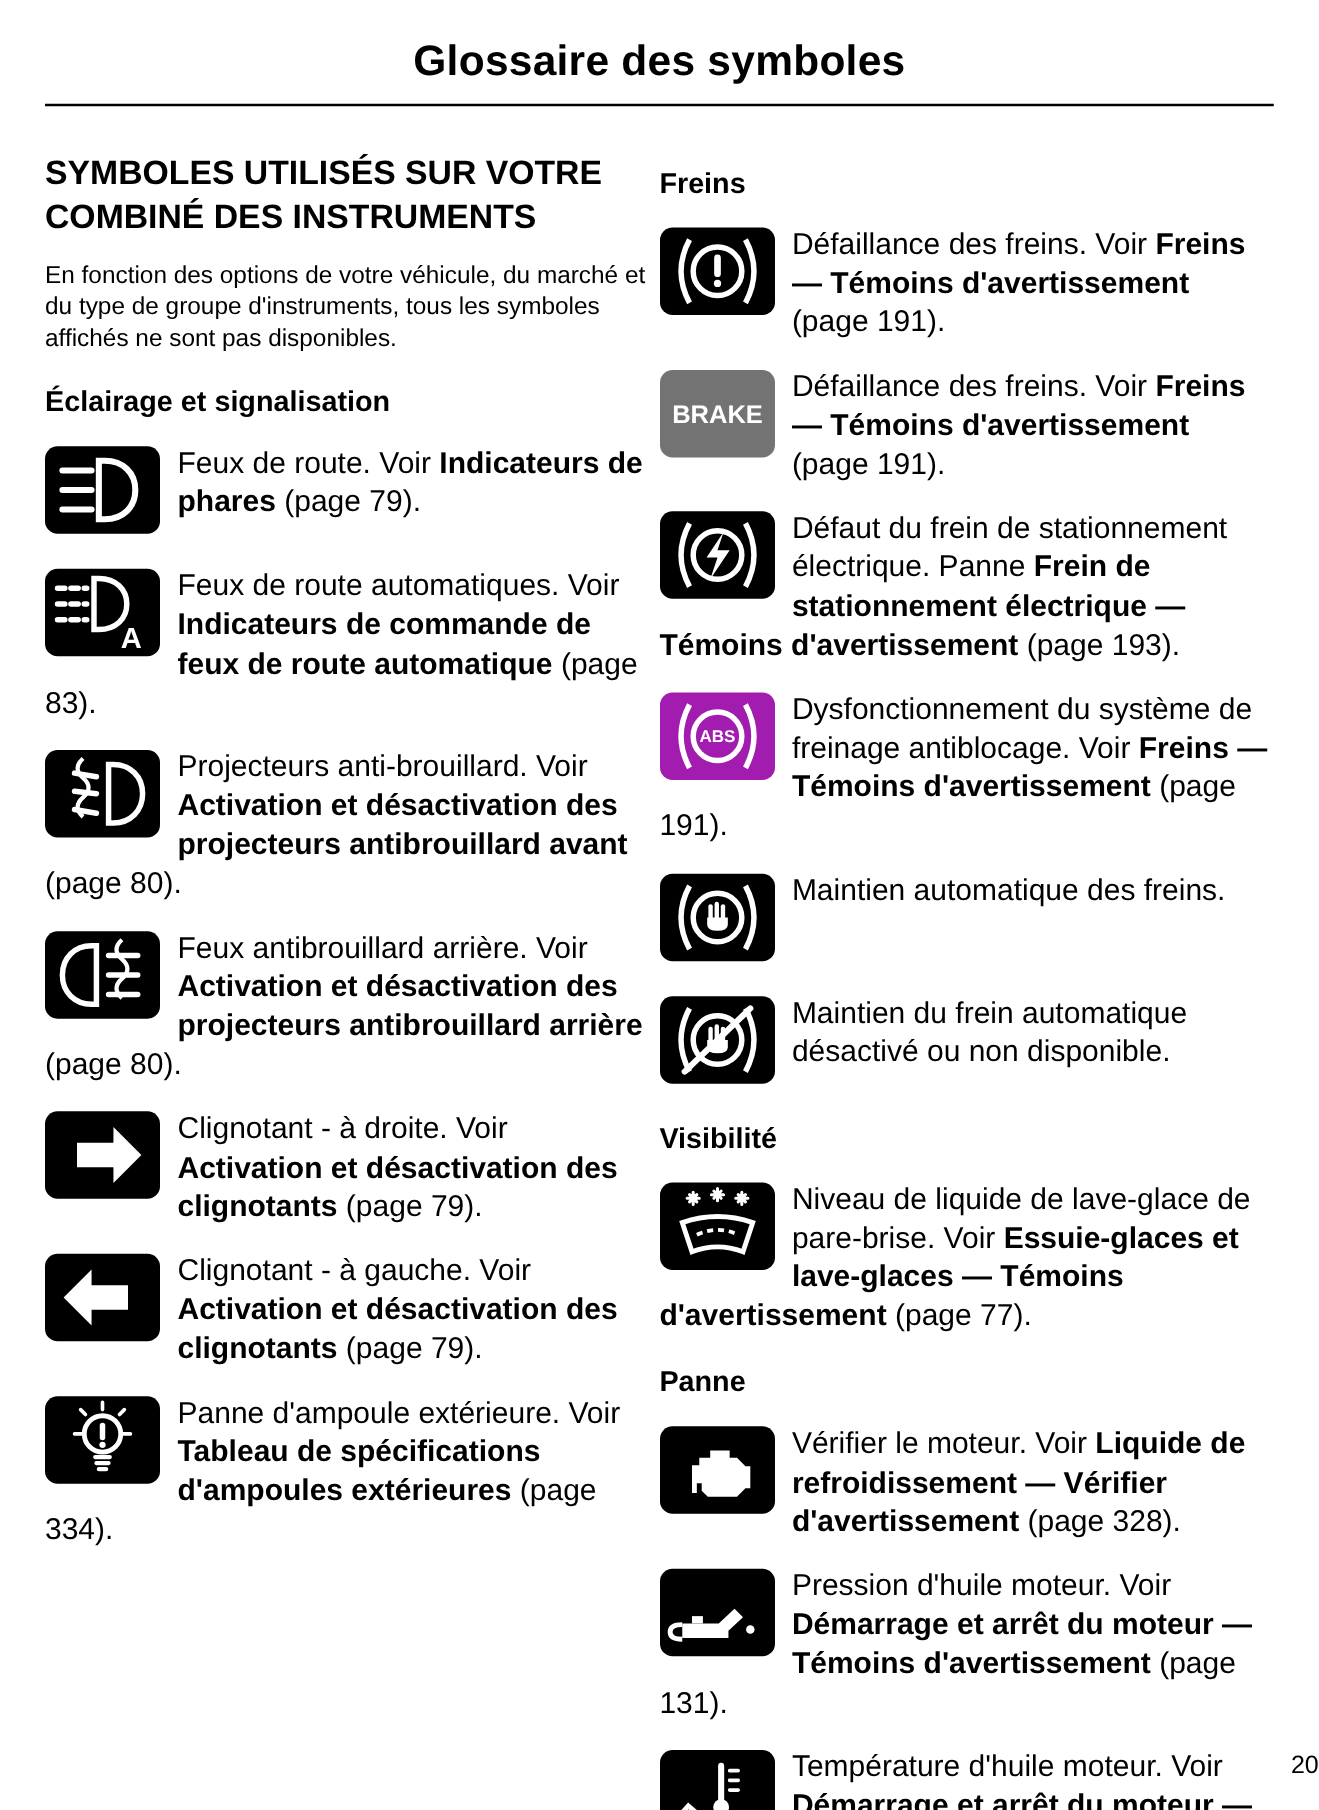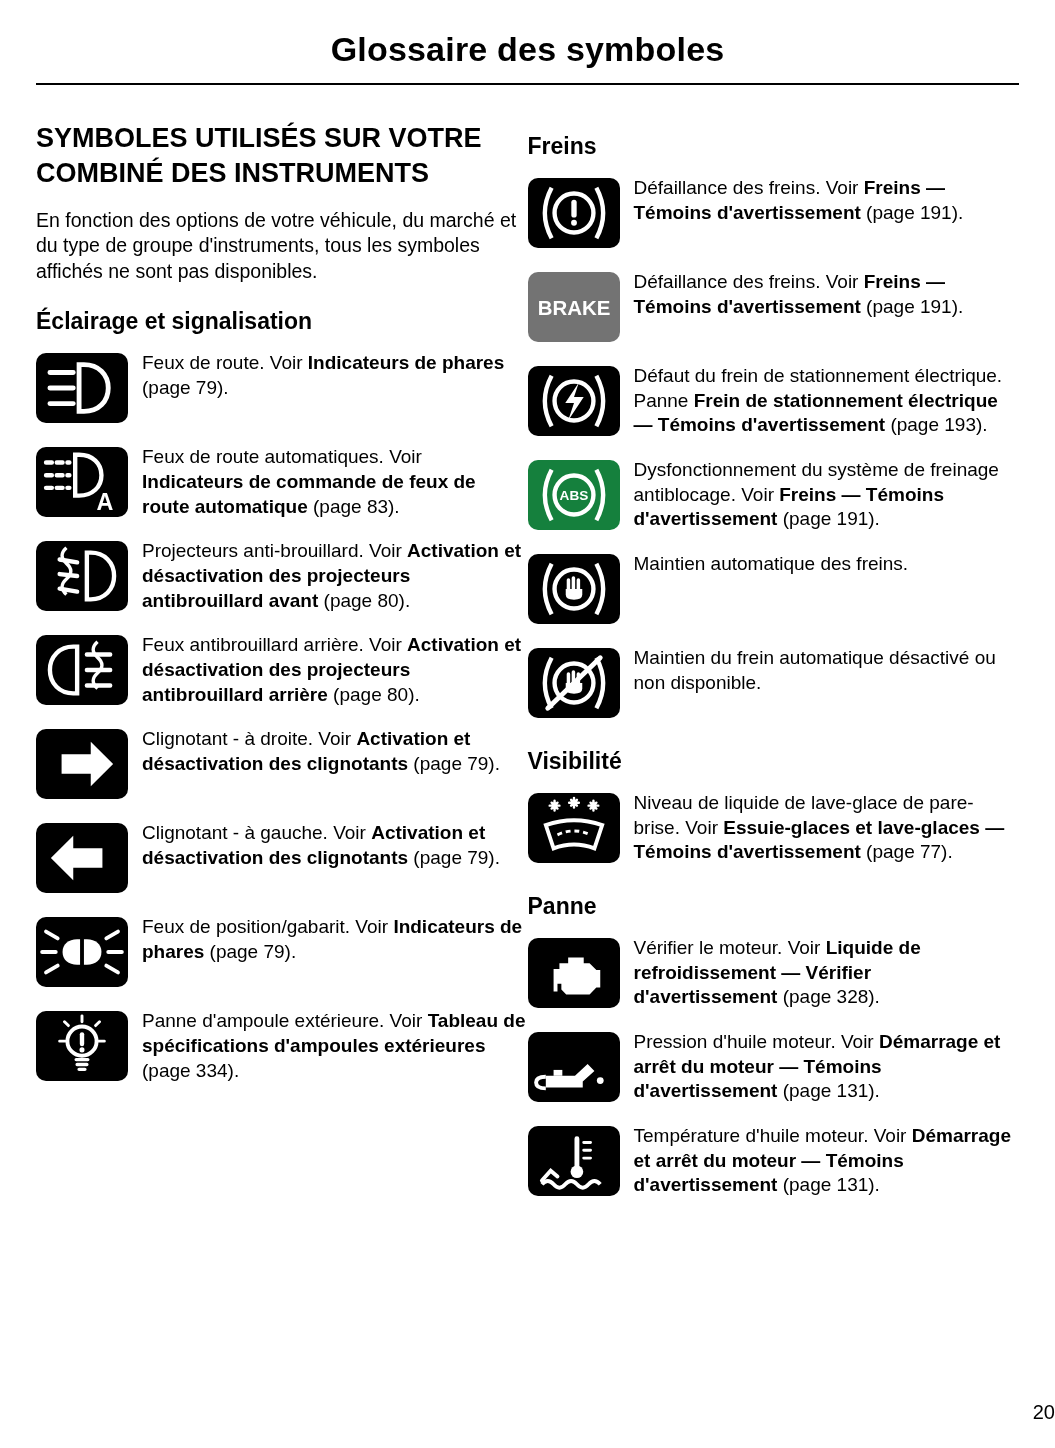--- a/index.html
+++ b/index.html
@@ -38,21 +38,21 @@
   .entry { margin-bottom:16px; }
   .entry::after { content:""; display:block; clear:both; }
   .sym {
     float:left;
     width:92px; height:70px;
     border-radius:10px;
     background:#000;
     margin:2px 14px 6px 0;
   }
   .sym svg { width:100%; height:100%; display:block; }
-  .desc { font-size:19px; line-height:1.3; }
+  .desc { font-size:24px; line-height:1.3;margin-top:20px; }
   .desc .b { font-weight:700; }
   .page-footer {
     position:absolute; left:0; right:0; bottom:24px;
     text-align:right;
   }
   .page-number { font-size:20px; }
 </style>
 </head>
 <body>
 
@@ -130,32 +130,20 @@
               <div class="sym" style="background: rgb(0, 0, 0);">
                 <svg viewBox="0 0 94 72">
                   <path d="M68 26H38V13L15 36l23 23V46h30z" fill="#fff"></path>
                 </svg>
               </div>
               <p class="desc"><span>Clignotant - à gauche.  Voir </span><span class="b">Activation et désactivation des clignotants</span><span> (page 79).</span></p>
             </div>
             <div class="entry">
               <div class="sym" style="background: rgb(0, 0, 0);">
                 <svg viewBox="0 0 94 72">
-                  <path d="M45 23v26h-3c-9 0-15-5-15-13s6-13 15-13z" fill="#fff"></path>
-                  <path d="M49 23v26h3c9 0 15-5 15-13s-6-13-15-13z" fill="#fff"></path>
-                  <g stroke="#fff" stroke-width="4" stroke-linecap="round">
-                    <path d="M10 15l12 7M6 36h14M10 57l12-7M84 15l-12 7M88 36H74M84 57l-12-7"></path>
-                  </g>
-                </svg>
-              </div>
-              <p class="desc"><span>Feux de position/gabarit.  Voir </span><span class="b">Indicateurs de phares</span><span> (page 79).</span></p>
-            </div>
-            <div class="entry">
-              <div class="sym" style="background: rgb(0, 0, 0);">
-                <svg viewBox="0 0 94 72">
                   <circle cx="47" cy="31" r="15" fill="none" stroke="#fff" stroke-width="4"></circle>
                   <path d="M47 24v10" stroke="#fff" stroke-width="4.5" stroke-linecap="round"></path>
                   <circle cx="47" cy="40" r="2.6" fill="#fff"></circle>
                   <g stroke="#fff" stroke-width="3.5" stroke-linecap="round">
                     <path d="M41 50h12M42 55h10M44 60h6"></path>
                   </g>
                   <g stroke="#fff" stroke-width="3" stroke-linecap="round">
                     <path d="M47 5v6M29 11l4 4M65 11l-4 4M24 31h6M64 31h6"></path>
                   </g>
                 </svg>
@@ -193,21 +181,21 @@
               <div class="sym" style="background: rgb(0, 0, 0);">
                 <svg viewBox="0 0 94 72">
                   <path d="M24 10Q10 36 24 62M70 10q14 26 0 52" fill="none" stroke="#fff" stroke-width="4.5"></path>
                   <circle cx="47" cy="36" r="20" fill="none" stroke="#fff" stroke-width="4.5"></circle>
                   <path d="M52 17 38 38h9l-6 18 16-24h-10z" fill="#fff"></path>
                 </svg>
               </div>
               <p class="desc"><span>Défaut du frein de stationnement électrique.  Panne </span><span class="b">Frein de stationnement électrique — Témoins d'avertissement</span><span> (page 193).</span></p>
             </div>
             <div class="entry">
-              <div class="sym" style="background: #15803d;">
+              <div class="sym" style="background: #a21caf;">
                 <svg viewBox="0 0 94 72">
                   <path d="M24 10Q10 36 24 62M70 10q14 26 0 52" fill="none" stroke="#fff" stroke-width="4.5"></path>
                   <circle cx="47" cy="36" r="20" fill="none" stroke="#fff" stroke-width="4.5"></circle>
                   <text x="47" y="41" text-anchor="middle" fill="#fff" font-size="14" font-weight="bold" font-family="Liberation Sans, sans-serif">ABS</text>
                 </svg>
               </div>
               <p class="desc"><span>Dysfonctionnement du système de freinage antiblocage.  Voir </span><span class="b">Freins — Témoins d'avertissement</span><span> (page 191).</span></p>
             </div>
             <div class="entry">
               <div class="sym" style="background: rgb(0, 0, 0);">

